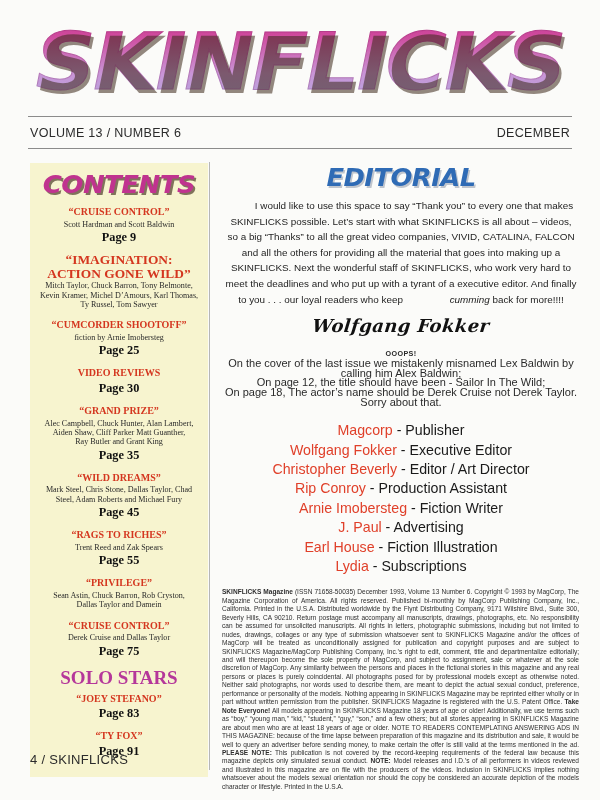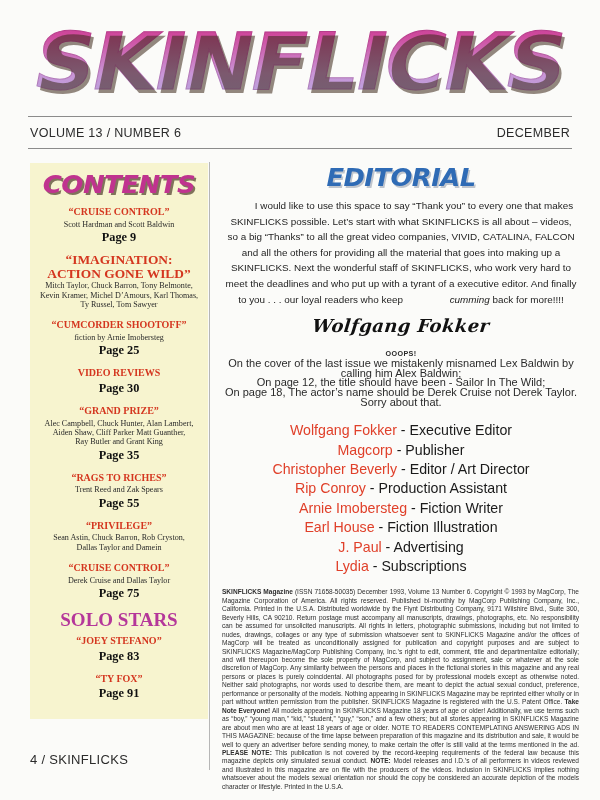--- a/index.html
+++ b/index.html
@@ -275,20 +275,25 @@
           <div class="toc-entry">
             <div class="toc-title">VIDEO REVIEWS</div>
             <div class="toc-page">Page 30</div>
           </div>
           <div class="toc-entry">
             <div class="toc-title">“GRAND PRIZE”</div>
             <div class="toc-names">Alec Campbell, Chuck Hunter, Alan Lambert,<br>Aiden Shaw, Cliff Parker Matt Guanther,<br>Ray Butler and Grant King</div>
             <div class="toc-page">Page 35</div>
           </div>
           <div class="toc-entry">
+            <div class="toc-title">“WILD DREAMS”</div>
+            <div class="toc-names">Mark Steel, Chris Stone, Dallas Taylor, Chad<br>Steel, Adam Roberts and Michael Fury</div>
+            <div class="toc-page">Page 45</div>
+          </div>
+          <div class="toc-entry">
             <div class="toc-title">“RAGS TO RICHES”</div>
             <div class="toc-names">Trent Reed and Zak Spears</div>
             <div class="toc-page">Page 55</div>
           </div>
           <div class="toc-entry">
             <div class="toc-title">“PRIVILEGE”</div>
             <div class="toc-names">Sean Astin, Chuck Barron, Rob Cryston,<br>Dallas Taylor and Damein</div>
           </div>
           <div class="toc-entry">
             <div class="toc-title">“CRUISE CONTROL”</div>
@@ -320,27 +325,27 @@
       <div class="signature">Wolfgang Fokker</div>
 
       <div class="oops-head">OOOPS!</div>
       <div class="oops-body">
         <div>On the cover of the last issue we mistakenly misnamed Lex Baldwin by calling him Alex Baldwin;</div>
         <div>On page 12, the title should have been - Sailor In The Wild;</div>
         <div>On page 18, The actor’s name should be Derek Cruise not Derek Taylor. Sorry about that.</div>
       </div>
 
       <div class="staff" id="staff-list">
+          <div class="staff-row"><span class="staff-name">Magcorp</span><span> - Publisher</span></div>
           <div class="staff-row"><span class="staff-name">Wolfgang Fokker</span><span> - Executive Editor</span></div>
-          <div class="staff-row"><span class="staff-name">Magcorp</span><span> - Publisher</span></div>
           <div class="staff-row"><span class="staff-name">Christopher Beverly</span><span> - Editor / Art Director</span></div>
           <div class="staff-row"><span class="staff-name">Rip Conroy</span><span> - Production Assistant</span></div>
           <div class="staff-row"><span class="staff-name">Arnie Imobersteg</span><span> - Fiction Writer</span></div>
+          <div class="staff-row"><span class="staff-name">J. Paul</span><span> - Advertising</span></div>
           <div class="staff-row"><span class="staff-name">Earl House</span><span> - Fiction Illustration</span></div>
-          <div class="staff-row"><span class="staff-name">J. Paul</span><span> - Advertising</span></div>
           <div class="staff-row"><span class="staff-name">Lydia</span><span> - Subscriptions</span></div>
         </div>
 
       <div class="legal">
         <b>SKINFLICKS Magazine</b><span> (ISSN 71658-50035) December 1993, Volume 13 Number 6. Copyright © 1993 by MagCorp, The Magazine Corporation of America. All rights reserved. Published bi-monthly by MagCorp Publishing Company, Inc., California. Printed in the U.S.A. Distributed worldwide by the Flynt Distributing Company, 9171 Wilshire Blvd., Suite 300, Beverly Hills, CA 90210. Return postage must accompany all manuscripts, drawings, photographs, etc. No responsibility can be assumed for unsolicited manuscripts. All rights in letters, photographic submissions, including but not limited to nudes, drawings, collages or any type of submission whatsoever sent to SKINFLICKS Magazine and/or the offices of MagCorp will be treated as unconditionally assigned for publication and copyright purposes and are subject to SKINFLICKS Magazine/MagCorp Publishing Company, Inc.’s right to edit, comment, title and departmentalize editorially; and will thereupon become the sole property of MagCorp, and subject to assignment, sale or whatever at the sole discretion of MagCorp. Any similarity between the persons and places in the fictional stories in this magazine and any real persons or places is purely coincidental. All photographs posed for by professional models except as otherwise noted. Neither said photographs, nor words used to describe them, are meant to depict the actual sexual conduct, preference, performance or personality of the models. Nothing appearing in SKINFLICKS Magazine may be reprinted either wholly or in part without written permission from the publisher. SKINFLICKS Magazine is registered with the U.S. Patent Office. </span><b>Take Note Everyone!</b><span> All models appearing in SKINFLICKS Magazine 18 years of age or older! Additionally, we use terms such as “boy,” “young man,” “kid,” “student,” “guy,” “son,” and a few others; but all stories appearing in SKINFLICKS Magazine are about men who are at least 18 years of age or older. NOTE TO READERS CONTEMPLATING ANSWERING ADS IN THIS MAGAZINE: because of the time lapse between preparation of this magazine and its distribution and sale, it would be well to query an advertiser before sending money, to make certain the offer is still valid at the terms mentioned in the ad. </span><b>PLEASE NOTE:</b><span> This publication is not covered by the record-keeping requirements of the federal law because this magazine depicts only simulated sexual conduct. </span><b>NOTE:</b><span> Model releases and I.D.’s of all performers in videos reviewed and illustrated in this magazine are on file with the producers of the videos.  Inclusion in SKINFLICKS implies nothing whatsoever about the models sexual orientation nor should the copy be considered an accurate depiction of the models character or lifestyle. Printed in the U.S.A.</span>
       </div>
     </div>
   </div>
 </div>
 

